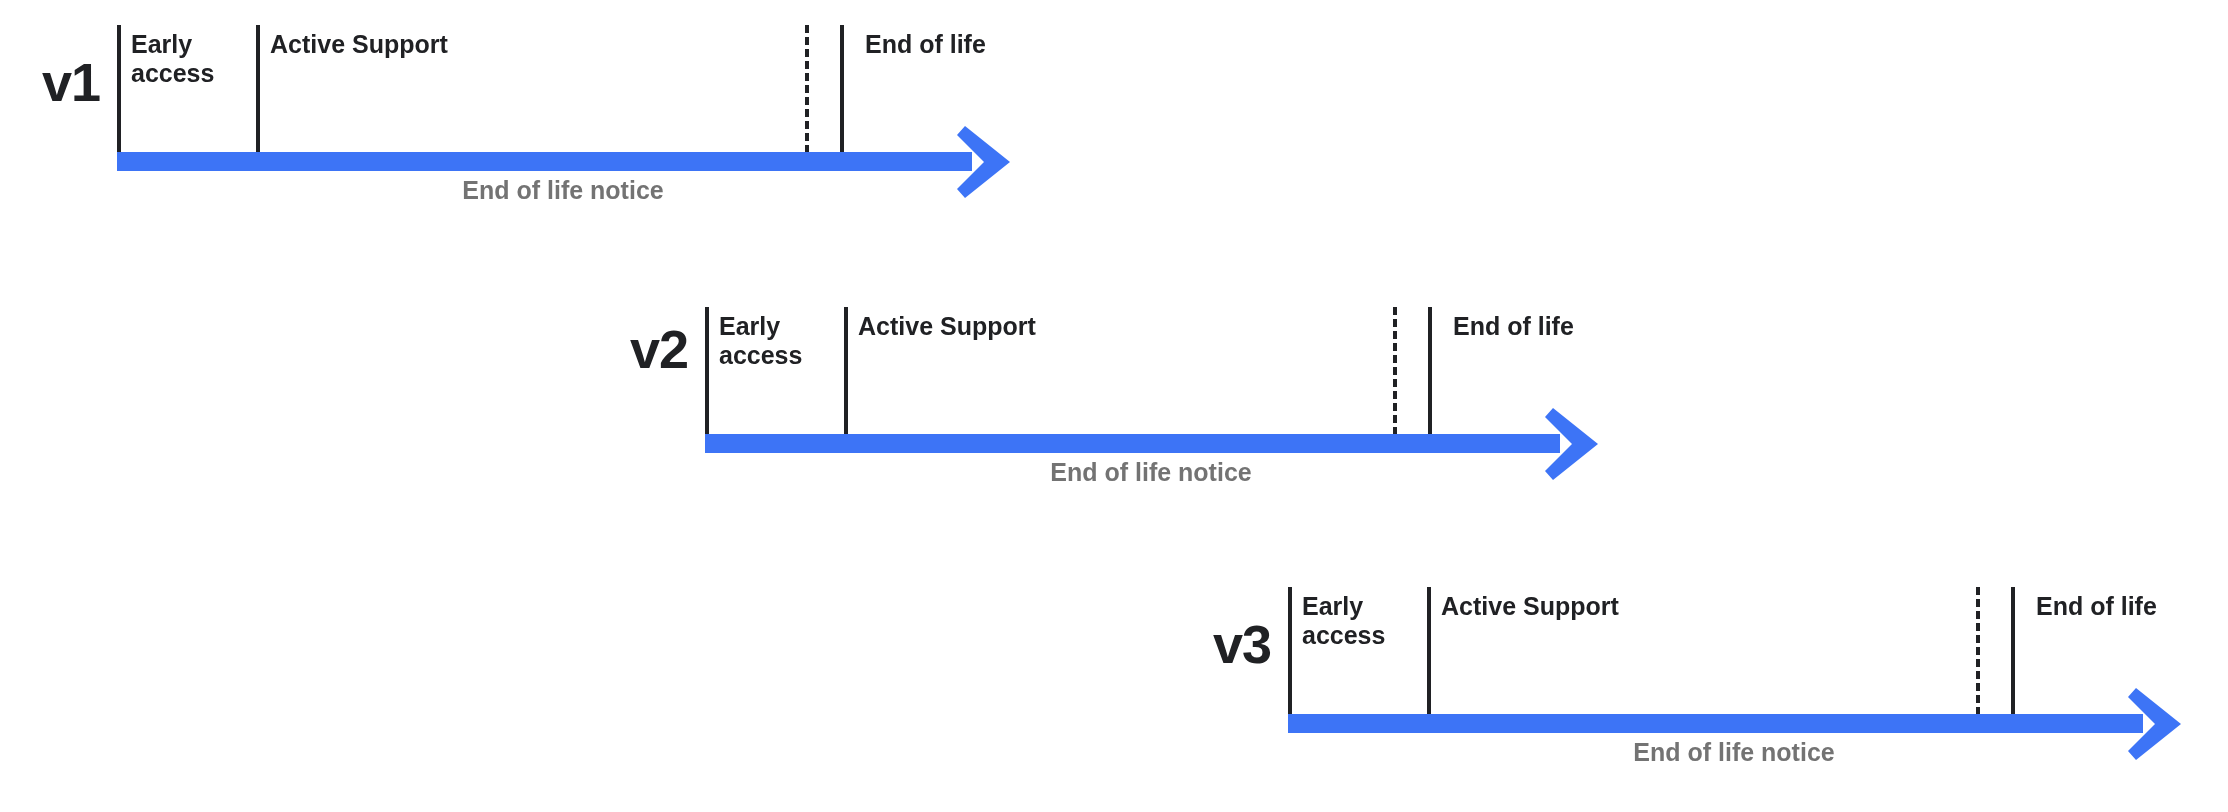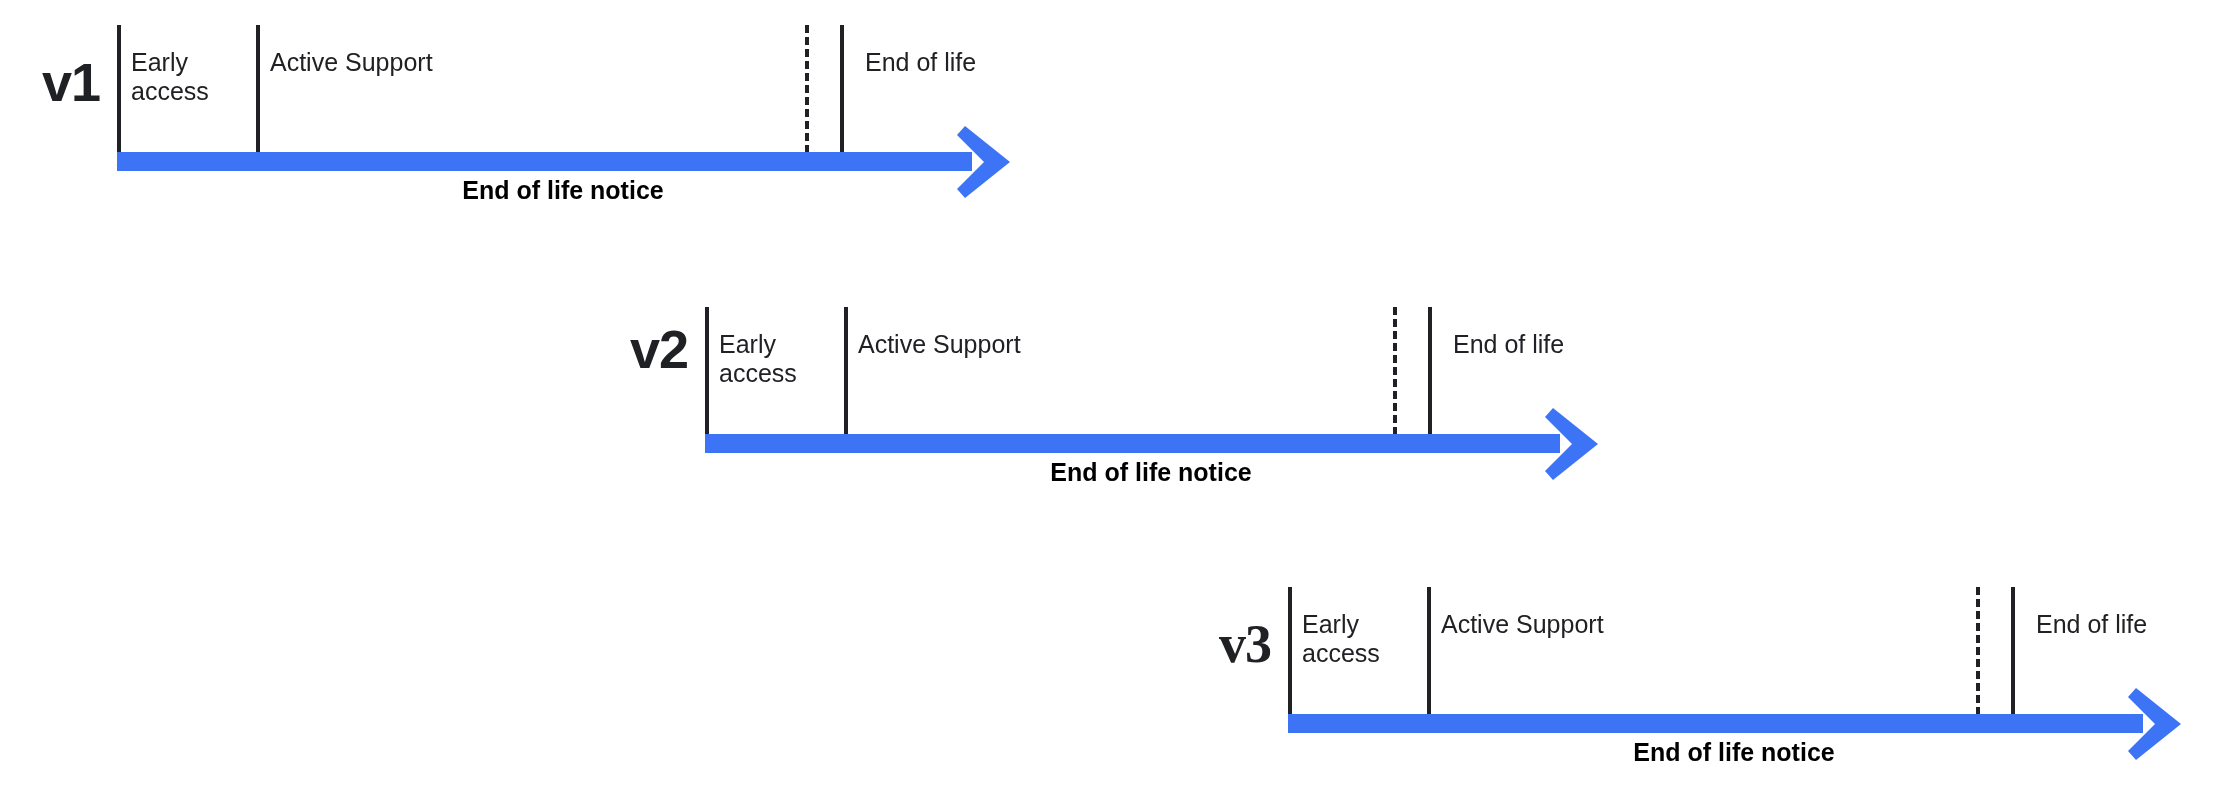--- a/index.html
+++ b/index.html
@@ -52,46 +52,45 @@
   .divider.dashed {
     width: 0;
     background: none;
     border-left: 4px dashed #202124;
   }
 
   
   .phase-label {
     position: absolute;
     font-size: 25px;
-    font-weight: normal;
+    font-weight: bold;
     color: #202124;
     line-height: 1.16;
     white-space: pre-line;
-    margin-top: 18px;
   }
 
   
   .bar {
     position: absolute;
     height: 19px;
     background: #3D74F6;
   }
 
   
   .arrow-head {
     position: absolute;
     display: block;
   }
 
   
   .notice-label {
     position: absolute;
     font-size: 25px;
     font-weight: bold;
-    color: #000000;
+    color: #737373;
     white-space: nowrap;
   }
 </style>
 </head>
 <body>
 
 <div id="stage">
     <div class="timeline-row" style="left: 0px; top: 0px;">
       <div class="version-label" style="left: 18px; top: 55px; width: 82px;">v1</div>
       <div class="divider" style="left: 117px; top: 25px; height: 128px;"></div>
@@ -118,21 +117,21 @@
 access</div>
       <div class="phase-label" style="left: 270px; top: 30px; width: 320px;">Active Support</div>
       <div class="phase-label" style="left: 865px; top: 30px; width: 320px;">End of life</div>
       <div class="bar" style="left: 117px; top: 152px; width: 855px; background: rgb(61, 116, 246);"></div>
       <svg class="arrow-head" width="62" height="72" viewBox="0 0 62 72" style="left: 957px; top: 126px;">
         <path d="M8 0 L0 9 L27 36 L0 63 L8 72 L53 36 Z" fill="#3D74F6"></path>
       </svg>
       <div class="notice-label" style="left: 563px; top: 176px; transform: translateX(-50%);">End of life notice</div>
     </div>
     <div class="timeline-row" style="left: 1171px; top: 562px;">
-      <div class="version-label" style="left: 18px; top: 55px; width: 82px; font-family: Liberation Serif, serif;">v3</div>
+      <div class="version-label" style="left: 18px; top: 55px; width: 82px;">v3</div>
       <div class="divider" style="left: 117px; top: 25px; height: 128px;"></div>
       <div class="divider" style="left: 256px; top: 25px; height: 128px;"></div>
       <div class="divider dashed" style="left: 805px; top: 25px; height: 128px;"></div>
       <div class="divider" style="left: 840px; top: 25px; height: 128px;"></div>
       <div class="phase-label" style="left: 131px; top: 30px; width: 120px;">Early
 access</div>
       <div class="phase-label" style="left: 270px; top: 30px; width: 320px;">Active Support</div>
       <div class="phase-label" style="left: 865px; top: 30px; width: 320px;">End of life</div>
       <div class="bar" style="left: 117px; top: 152px; width: 855px; background: rgb(61, 116, 246);"></div>
       <svg class="arrow-head" width="62" height="72" viewBox="0 0 62 72" style="left: 957px; top: 126px;">

